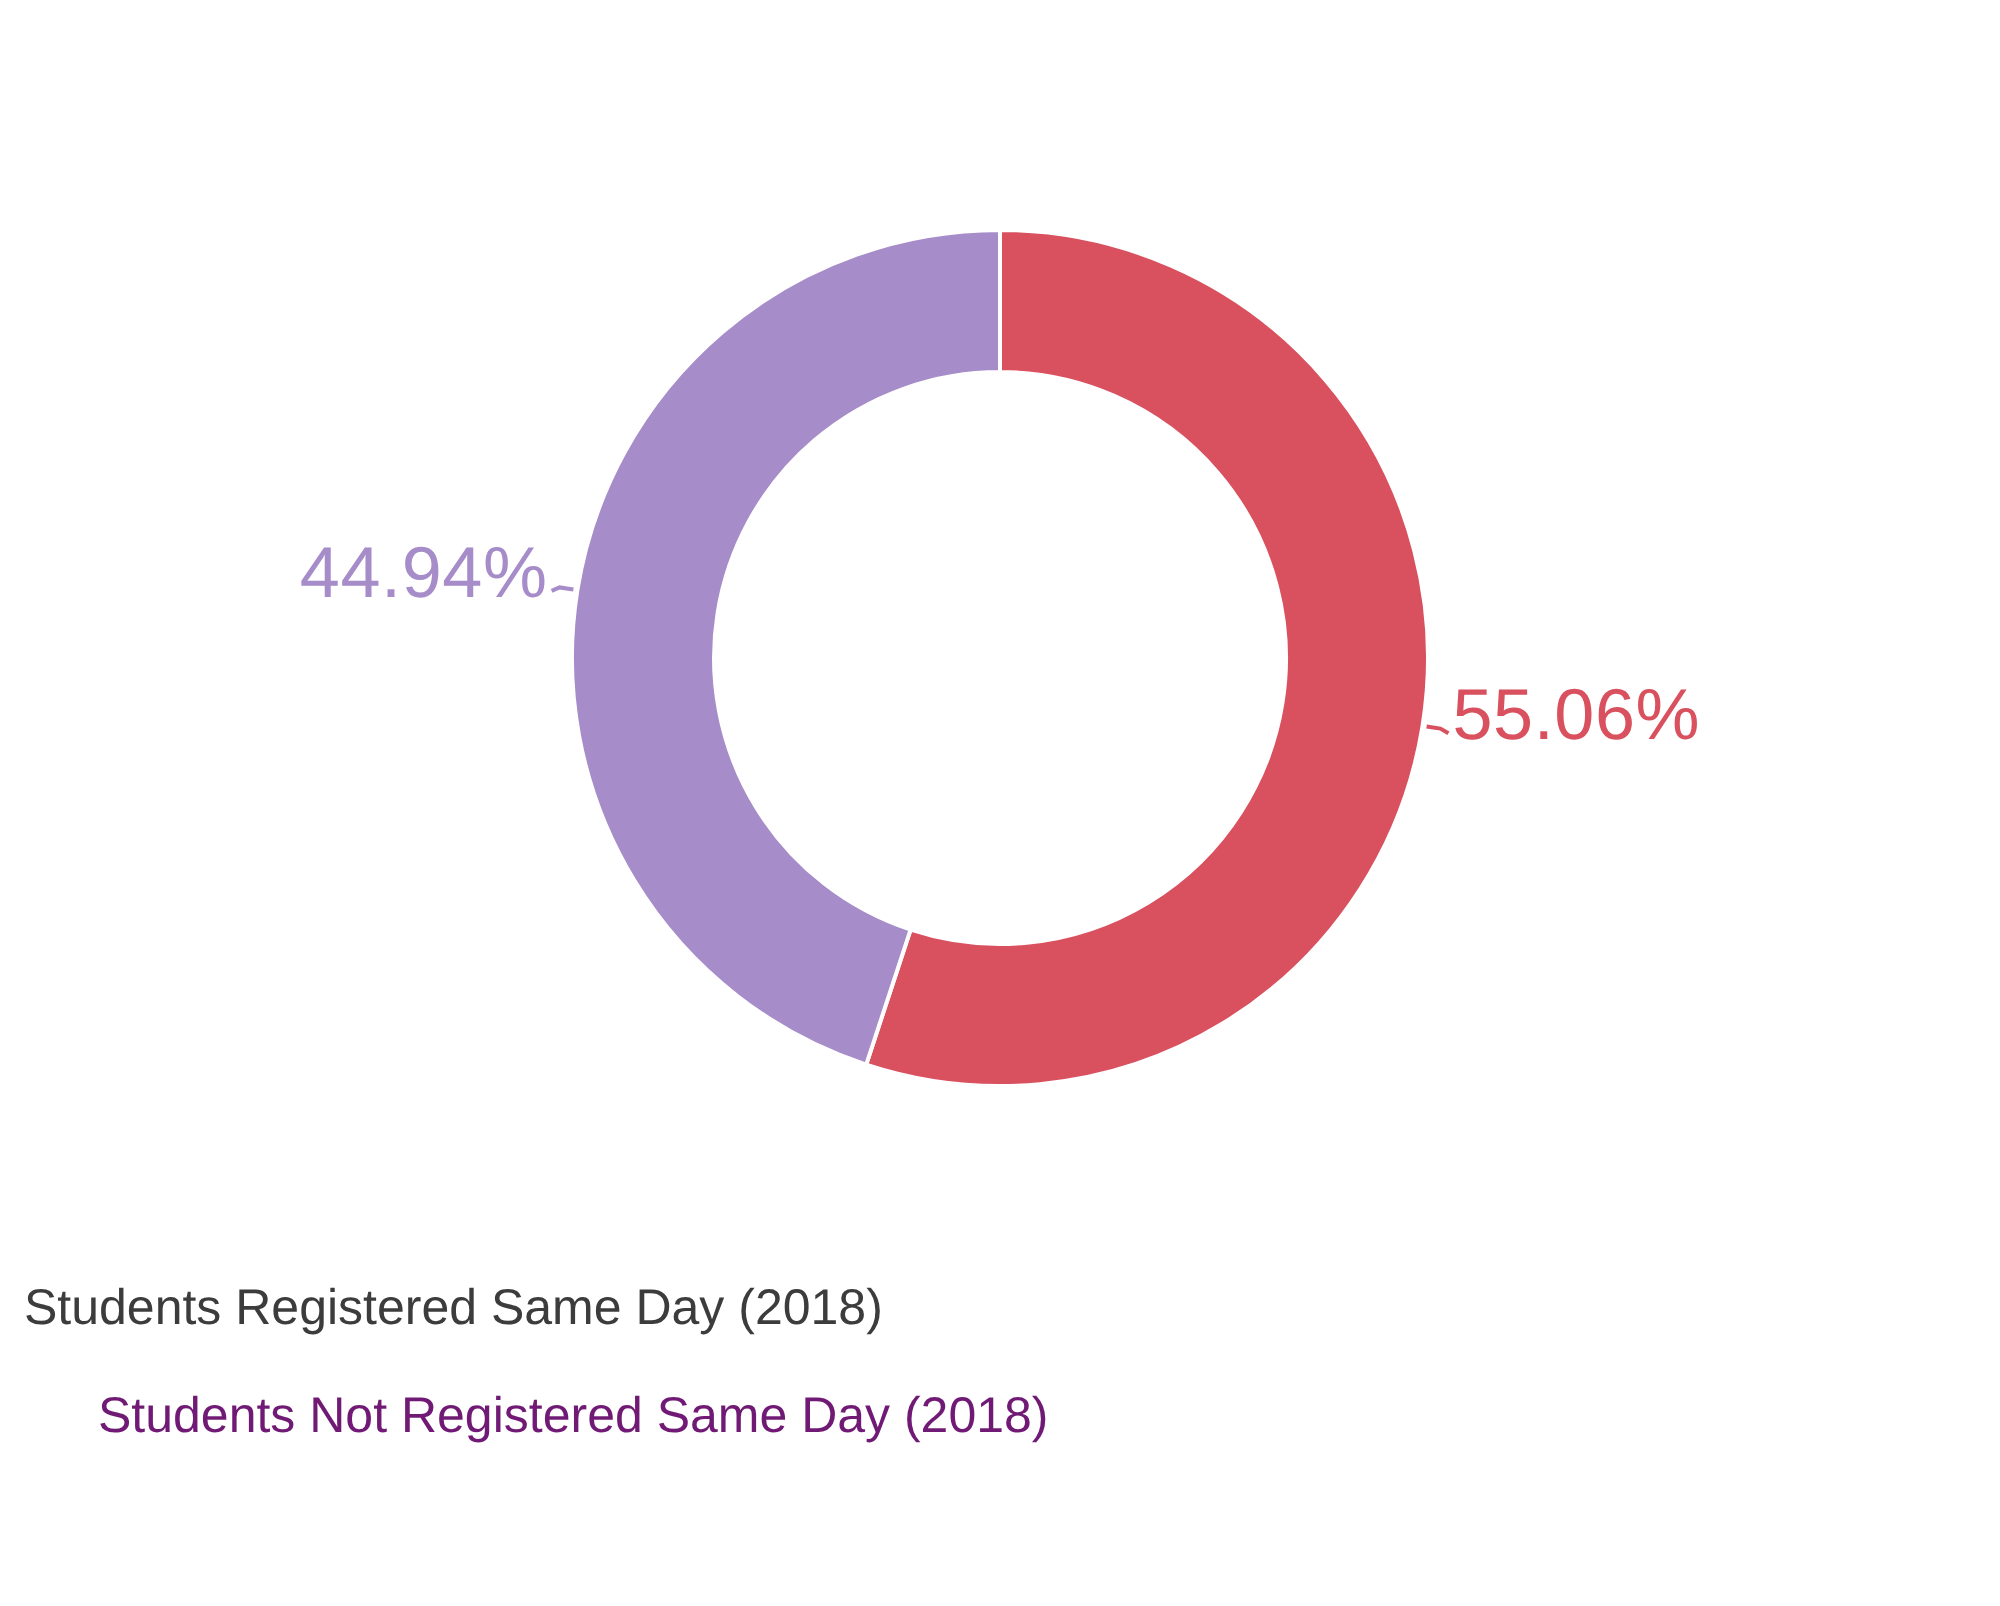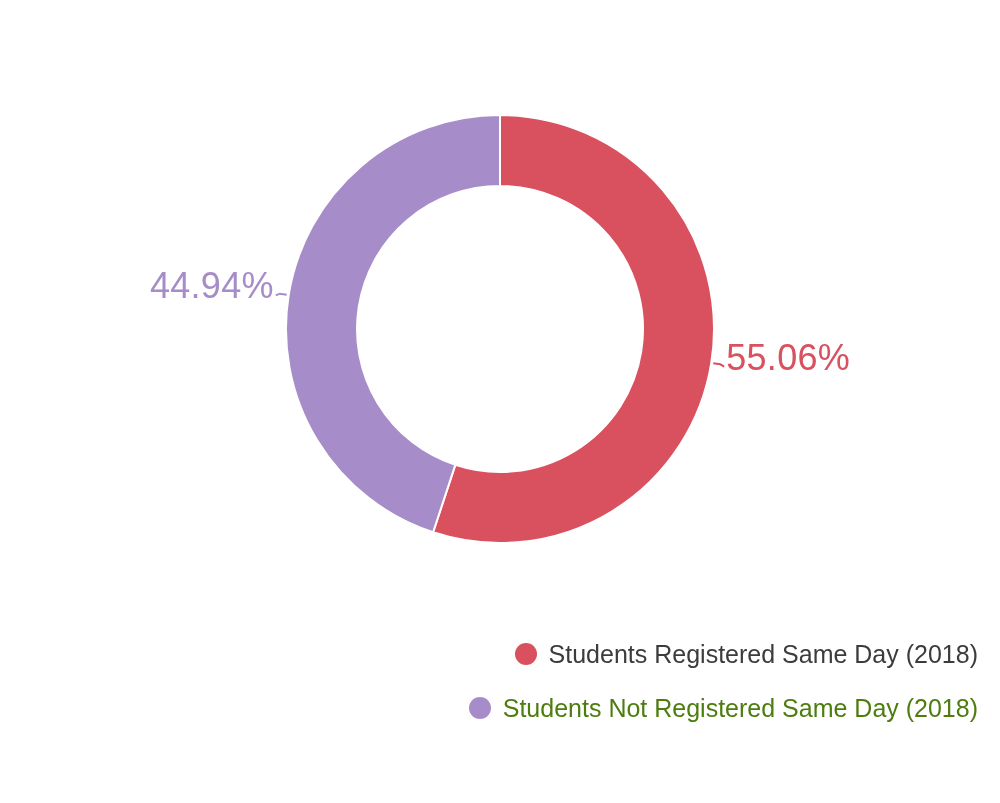--- a/index.html
+++ b/index.html
@@ -26,21 +26,21 @@
     font-weight: 500;
     letter-spacing: 0.3px;
   }
   .legend {
     position: absolute;
     top: 634px;
     left: 0;
     right: 0;
     display: flex;
     flex-direction: column;
-    align-items: flex-end;
+    align-items: flex-start;
     gap: 14px;
   }
   .legend-row {
     display: flex;
     align-items: center;
     height: 40px;
     transform: translateX(-22px);
     cursor: default;
   }
   .legend-dot {
@@ -75,17 +75,17 @@
     <text id="value-label-1" class="value-label" x="273.8" y="298.4" text-anchor="end" fill="#a68cc8">44.94%</text>
   </svg>
 
   <div class="legend">
     <div class="legend-row">
       <span class="legend-dot" id="legend-dot-0" style="background: rgb(217, 80, 94);"></span>
       <span class="legend-label" style="color: rgb(60, 60, 60);">Students Registered Same Day (2018)</span>
     </div>
     <div class="legend-row">
       <span class="legend-dot" id="legend-dot-1" style="background: rgb(166, 140, 200);"></span>
-      <span class="legend-label" style="color: #4d7c0f;">Students Not Registered Same Day (2018)</span>
+      <span class="legend-label" style="color: #701a75; margin-left: 37px;">Students Not Registered Same Day (2018)</span>
     </div>
   </div>
 
 </div>
 
 </body></html>

